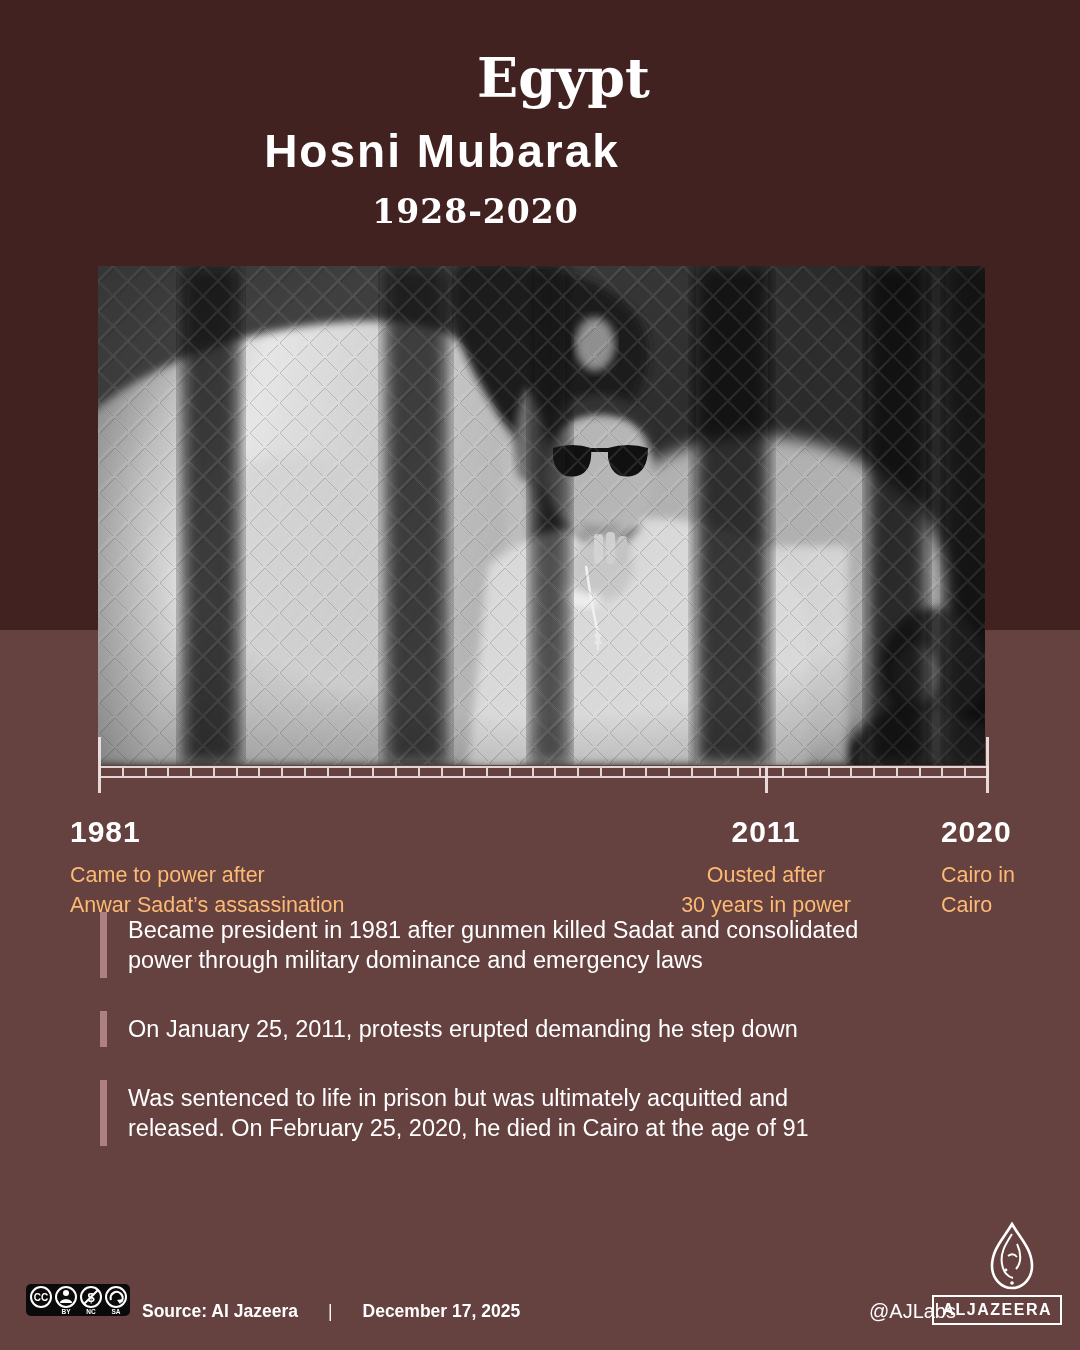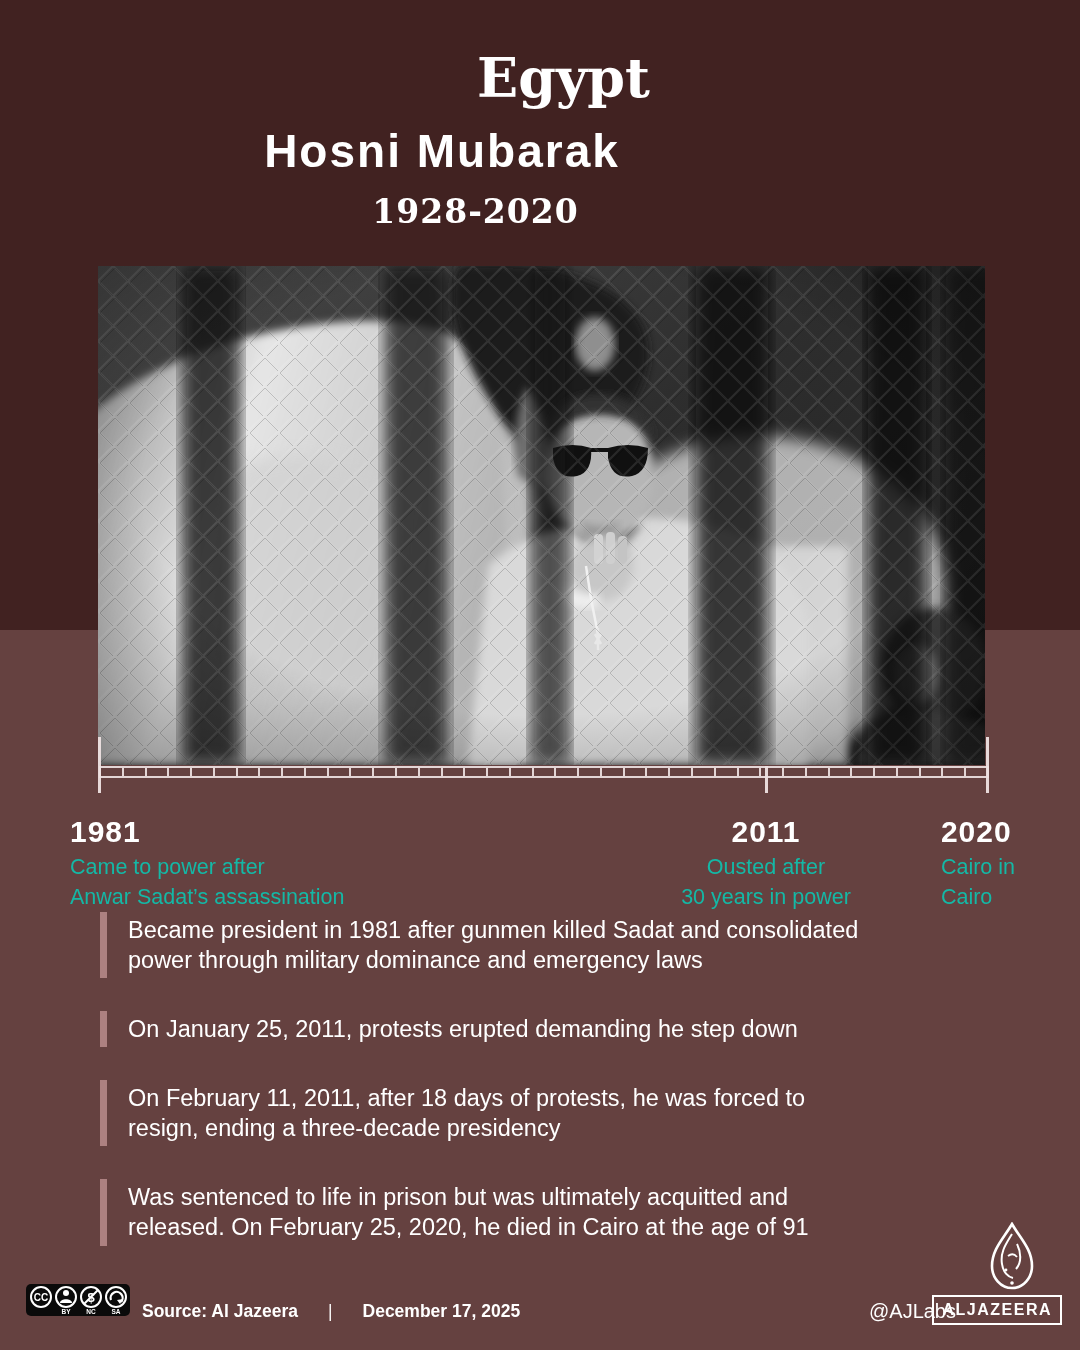--- a/index.html
+++ b/index.html
@@ -48,21 +48,21 @@
     border-bottom:2px solid var(--tick);
     background:repeating-linear-gradient(90deg,var(--tick) 0 2px,transparent 2px 22.77px);
     opacity:.92;
   }
   .tick-major{position:absolute;width:3px;background:var(--tick);opacity:.95;}
   .tick-1981{left:98px;top:737px;height:56px;}
   .tick-2011{left:765px;top:766px;height:27px;}
   .tick-2020{left:986px;top:737px;height:56px;}
   .tl-label{position:absolute;top:794px;}
   .tl-label .year{font-size:30px;font-weight:700;letter-spacing:1px;line-height:1.2;margin-top:20px;}
-  .tl-label .desc{font-size:21.5px;font-weight:400;color:#14b8a6;line-height:1.4;margin-top:2px;}
+  .tl-label .desc{font-size:21.5px;font-weight:400;color:#fdba74;line-height:1.4;margin-top:10px;}
   .tl-1981{left:70px;text-align:left;}
   .tl-2011{left:766px;transform:translateX(-50%);text-align:center;}
   .tl-2020{right:65px;text-align:left;}
   
   .facts{position:absolute;left:100px;top:912px;width:905px;}
   .fact{
     border-left:7px solid var(--accent-bar);
     padding:3px 0 3px 21px;
     font-size:23.5px;line-height:1.28;
     white-space:pre-line;
@@ -195,22 +195,20 @@
     <div class="desc">
       <span>Cairo in</span><br>
       <span>Cairo</span>
     </div>
   </div>
 
   <div class="facts">
     <div class="fact">Became president in 1981 after gunmen killed Sadat and consolidated
 power through military dominance and emergency laws</div>
     <div class="fact">On January 25, 2011, protests erupted demanding he step down</div>
-    <div class="fact">On February 11, 2011, after 18 days of protests, he was forced to
-resign, ending a three-decade presidency</div>
     <div class="fact">Was sentenced to life in prison but was ultimately acquitted and
 released. On February 25, 2020, he died in Cairo at the age of 91</div>
   </div>
 
   <div class="cc-badge">
     <svg width="104" height="32" viewBox="0 0 104 32">
       <rect x="0" y="0" width="104" height="32" rx="5" fill="#0a0a0a"></rect>
 
       <g>
         <circle cx="15" cy="13" r="10" fill="none" stroke="#fff" stroke-width="2"></circle>

